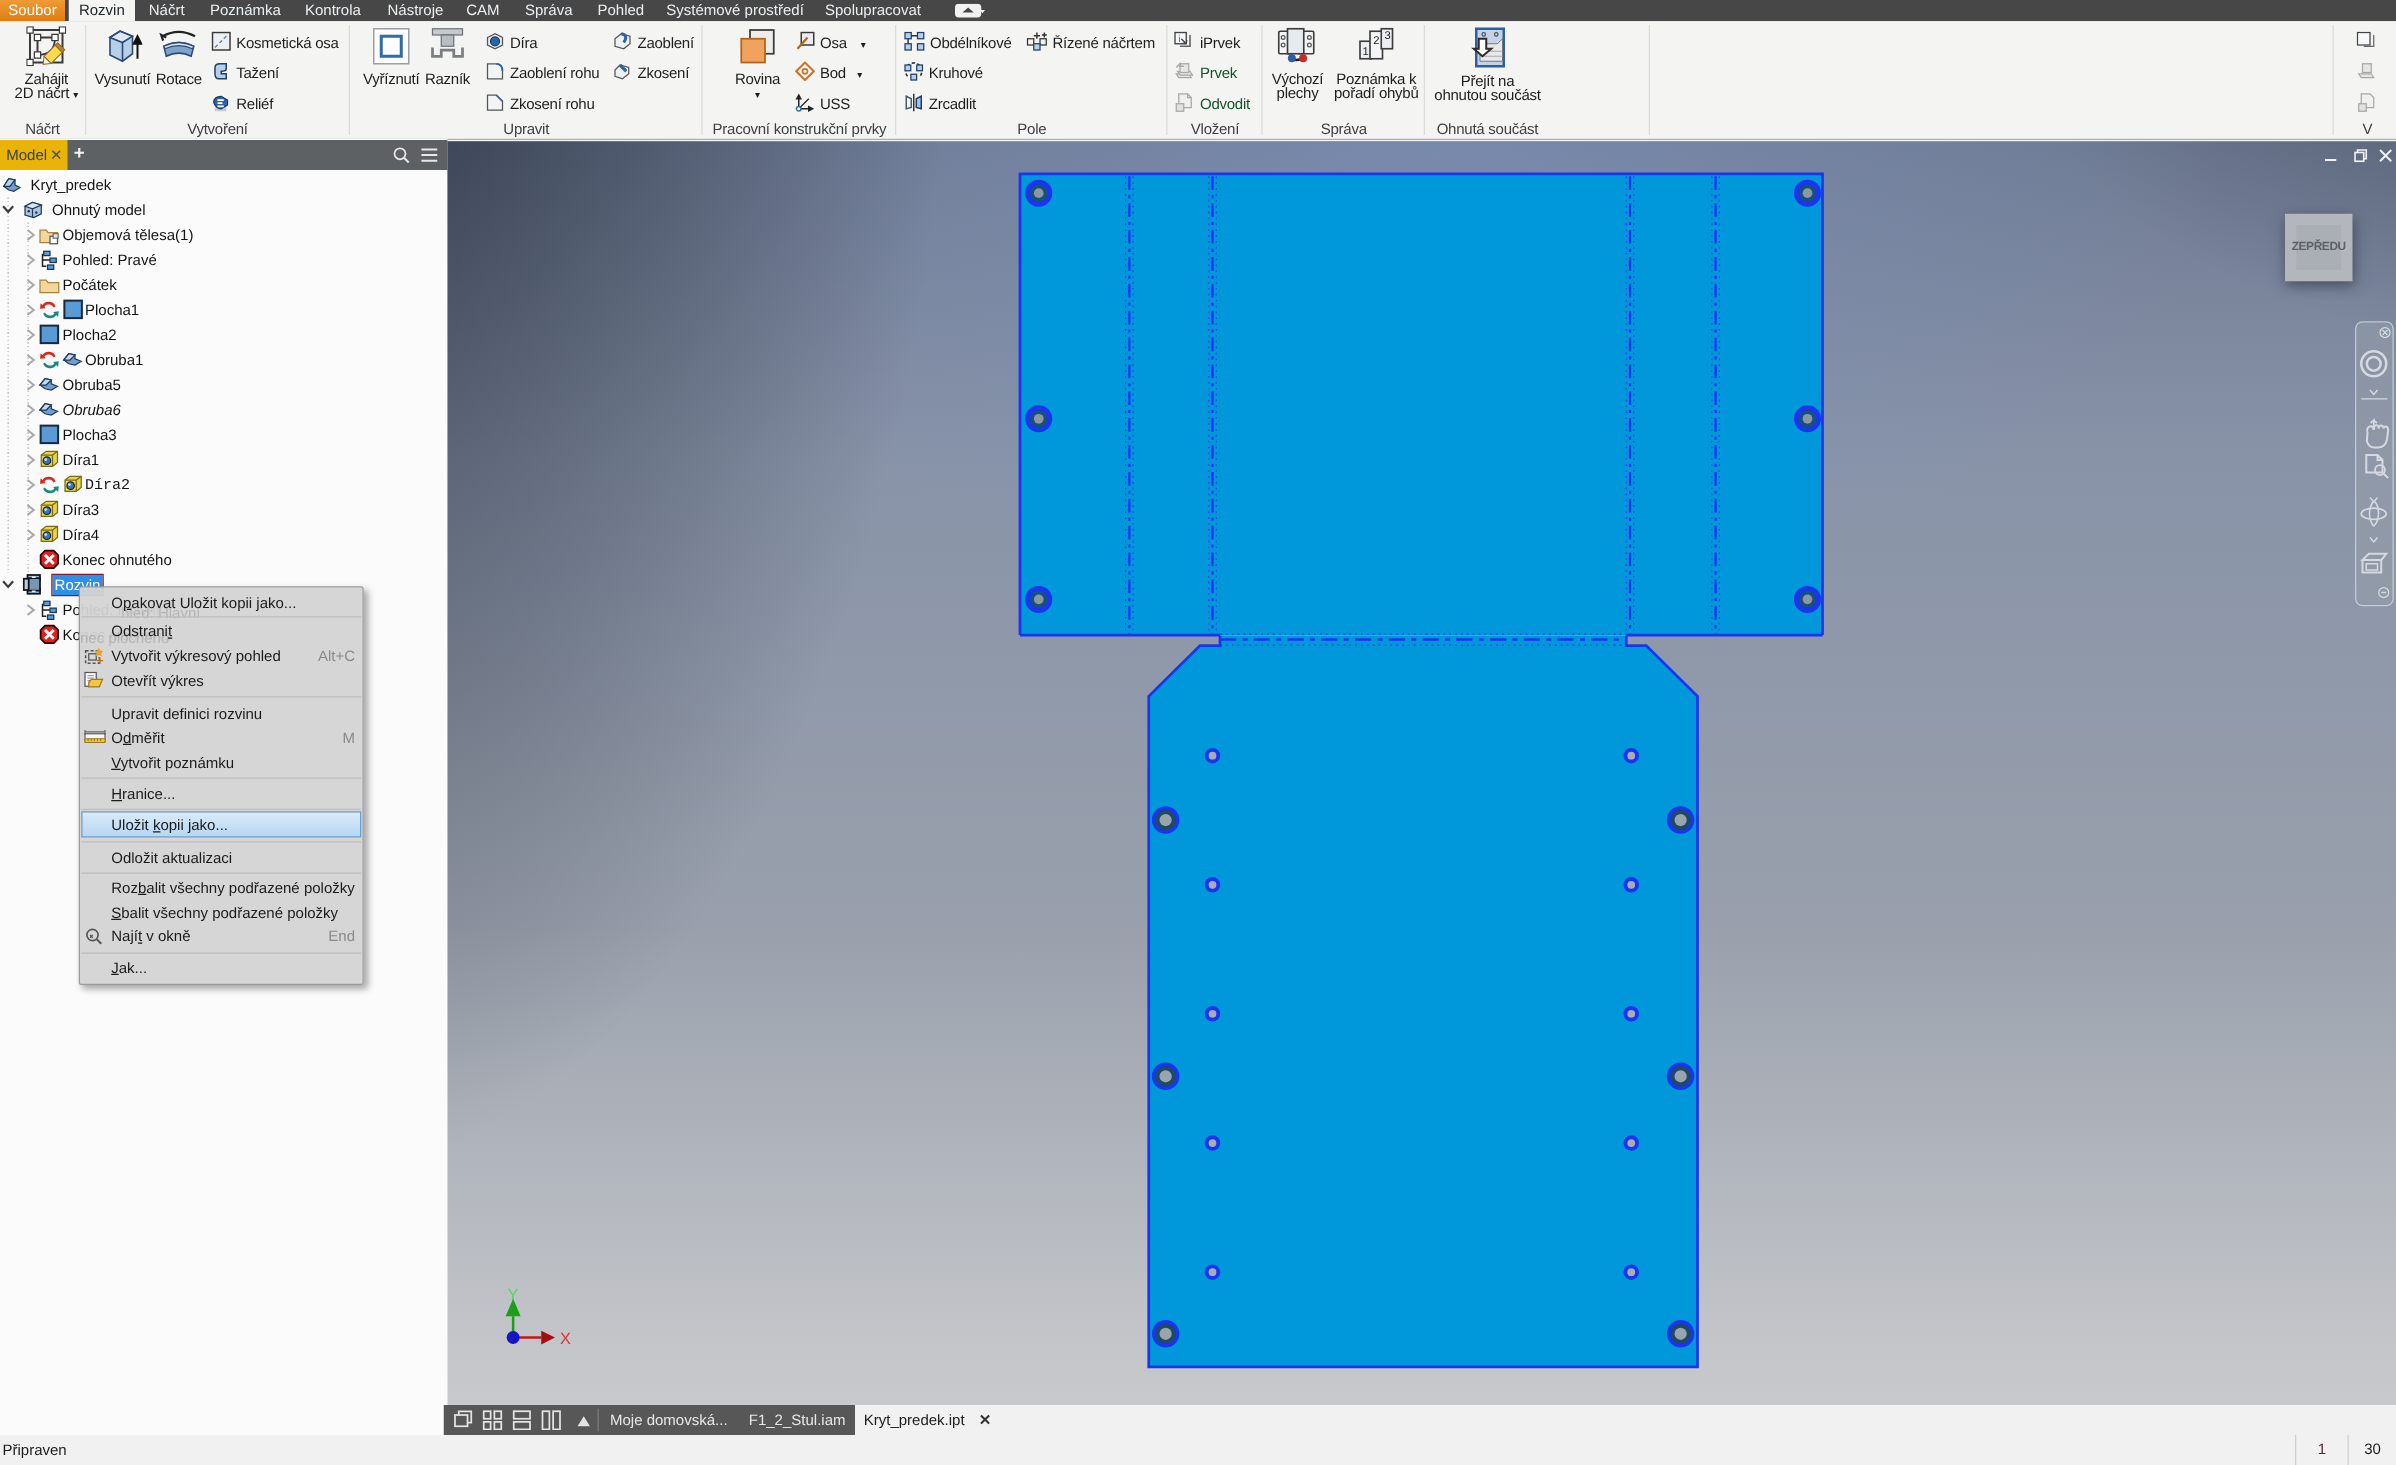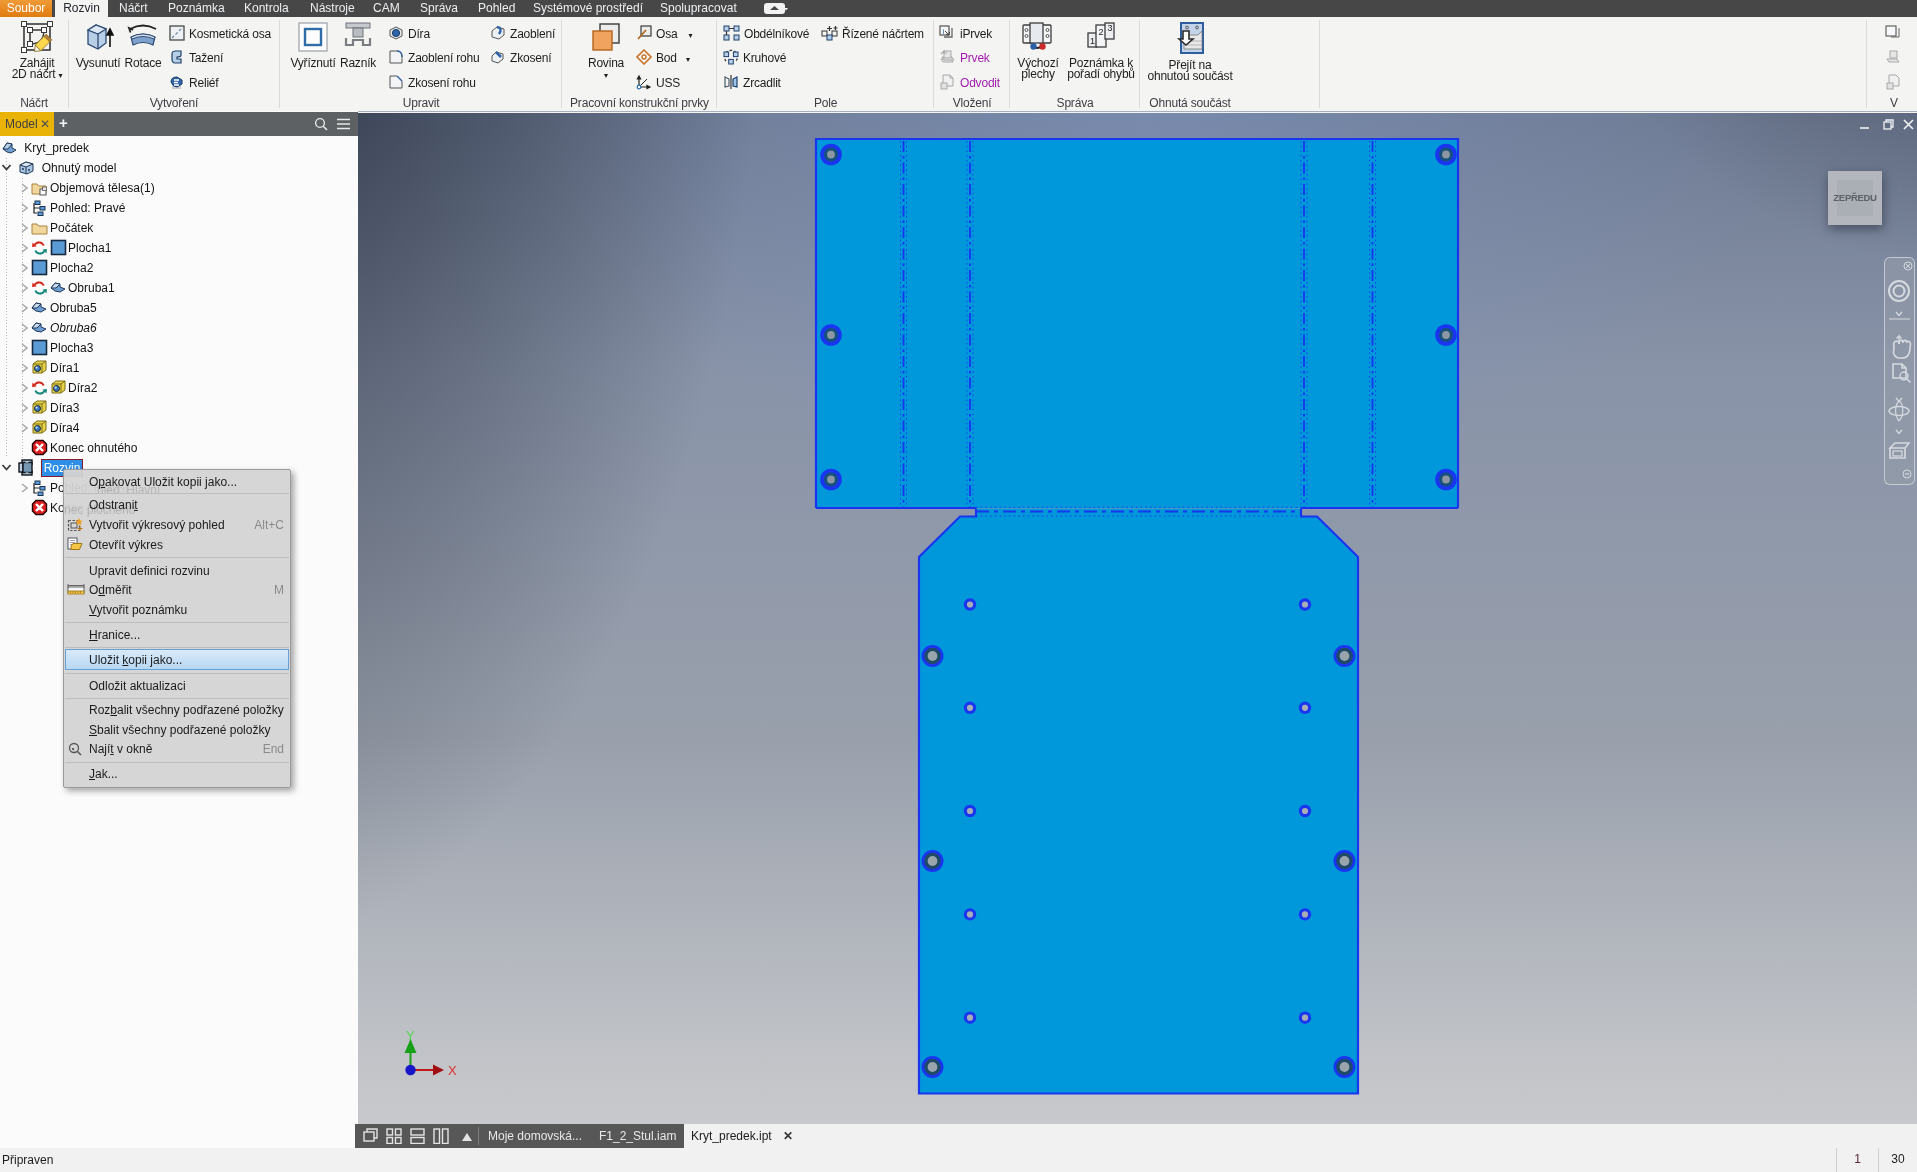--- a/index.html
+++ b/index.html
@@ -15,21 +15,21 @@
 
 
 #ribbon { position:absolute; left:0; top:17px; width:1917px; height:95px; background:#f4f4f2; border-bottom:1px solid #aab0ba; }
 .psep { position:absolute; top:3px; width:1px; height:88px; background:#dadad8; }
 .plabel { position:absolute; top:79px; height:14px; line-height:14px; font-size:12px; color:#3e3e44; text-align:center; letter-spacing:-0.2px; }
 .bigbtn { position:absolute; top:4px; text-align:center; font-size:12px; color:#1e1e1e; }
 .bigbtn .ic { margin:0 auto; }
 .bigbtn .t1 { margin-top:2px; line-height:11px; letter-spacing:-0.2px;}
 .srow { position:absolute; height:17px; font-size:12px; color:#1e1e1e; white-space:nowrap; letter-spacing:-0.2px;}
 .srow svg { vertical-align:-3px; margin-right:4px; }
-.gray { color:#a21caf; }
+.gray { color:#14532d; }
 
 
 #browser { position:absolute; left:0; top:111px; width:358px; height:1037px; background:#fbfbfb; }
 #btabs { position:absolute; left:0; top:1px; width:358px; height:24px; background:#5e6163; }
 #btab-model { position:absolute; left:0; top:0; width:54px; height:24px; background:#eab308; color:#3c4043; line-height:24px; }
 #tree { position:absolute; left:0; top:25px; width:407px; bottom:0; font-size:12px; color:#141414; }
 .trow { position:absolute; height:20px; line-height:20px; white-space:nowrap; }
 .trow svg { vertical-align:-4px; }
 .exp { position:absolute; width:10px; height:10px; }
 
@@ -465,21 +465,21 @@
           <path d="M1 1 L6 5 L1 9" fill="none" stroke="#a8a8a8" stroke-width="1.6"></path>
         </svg>
       <svg style="position:absolute;left:-19px;top:1px;" width="17" height="17" viewBox="0 0 17 17">
           <path d="M2 5 L6 2 L15 2 L15 11 L11 14 L2 14 Z" fill="#e8d44a" stroke="#7a6c14" stroke-width="1"></path>
           <path d="M15 2 L11 5 L2 5 M11 5 L11 14" fill="none" stroke="#7a6c14" stroke-width="1"></path>
           <circle cx="6.5" cy="9.5" r="3" fill="#3a75b8" stroke="#16293e" stroke-width="1"></circle>
           <circle cx="5.6" cy="8.6" r="1.1" fill="#cfe2f2"></circle>
         </svg>
       <span>Díra1</span>
     </div>
-    <div class="trow" style="left:68px;top:242px;">
+    <div class="trow" style="left:68px;top:242px;font-family:Liberation Mono, monospace;">
       <svg class="exp" style="left:-48px;top:5px;" width="8" height="10" viewBox="0 0 8 10">
           <path d="M1 1 L6 5 L1 9" fill="none" stroke="#a8a8a8" stroke-width="1.6"></path>
         </svg>
       <svg style="position:absolute;left:-37px;top:2px;" width="17" height="16" viewBox="0 0 17 16">
           <path d="M13.5 5 A6 6 0 0 0 3 4 L1.5 2.5 L1 7 L5.5 6.5 L4.5 5.2 A4.5 4.5 0 0 1 12 6 Z" fill="#d42a1e"></path>
           <path d="M3.5 11 A6 6 0 0 0 14 12 L15.5 13.5 L16 9 L11.5 9.5 L12.5 10.8 A4.5 4.5 0 0 1 5 10 Z" fill="#1a8a80"></path>
         </svg>
       <svg style="position:absolute;left:-18px;top:1px;" width="17" height="17" viewBox="0 0 17 17">
           <path d="M2 5 L6 2 L15 2 L15 11 L11 14 L2 14 Z" fill="#e8d44a" stroke="#7a6c14" stroke-width="1"></path>
           <path d="M15 2 L11 5 L2 5 M11 5 L11 14" fill="none" stroke="#7a6c14" stroke-width="1"></path>

